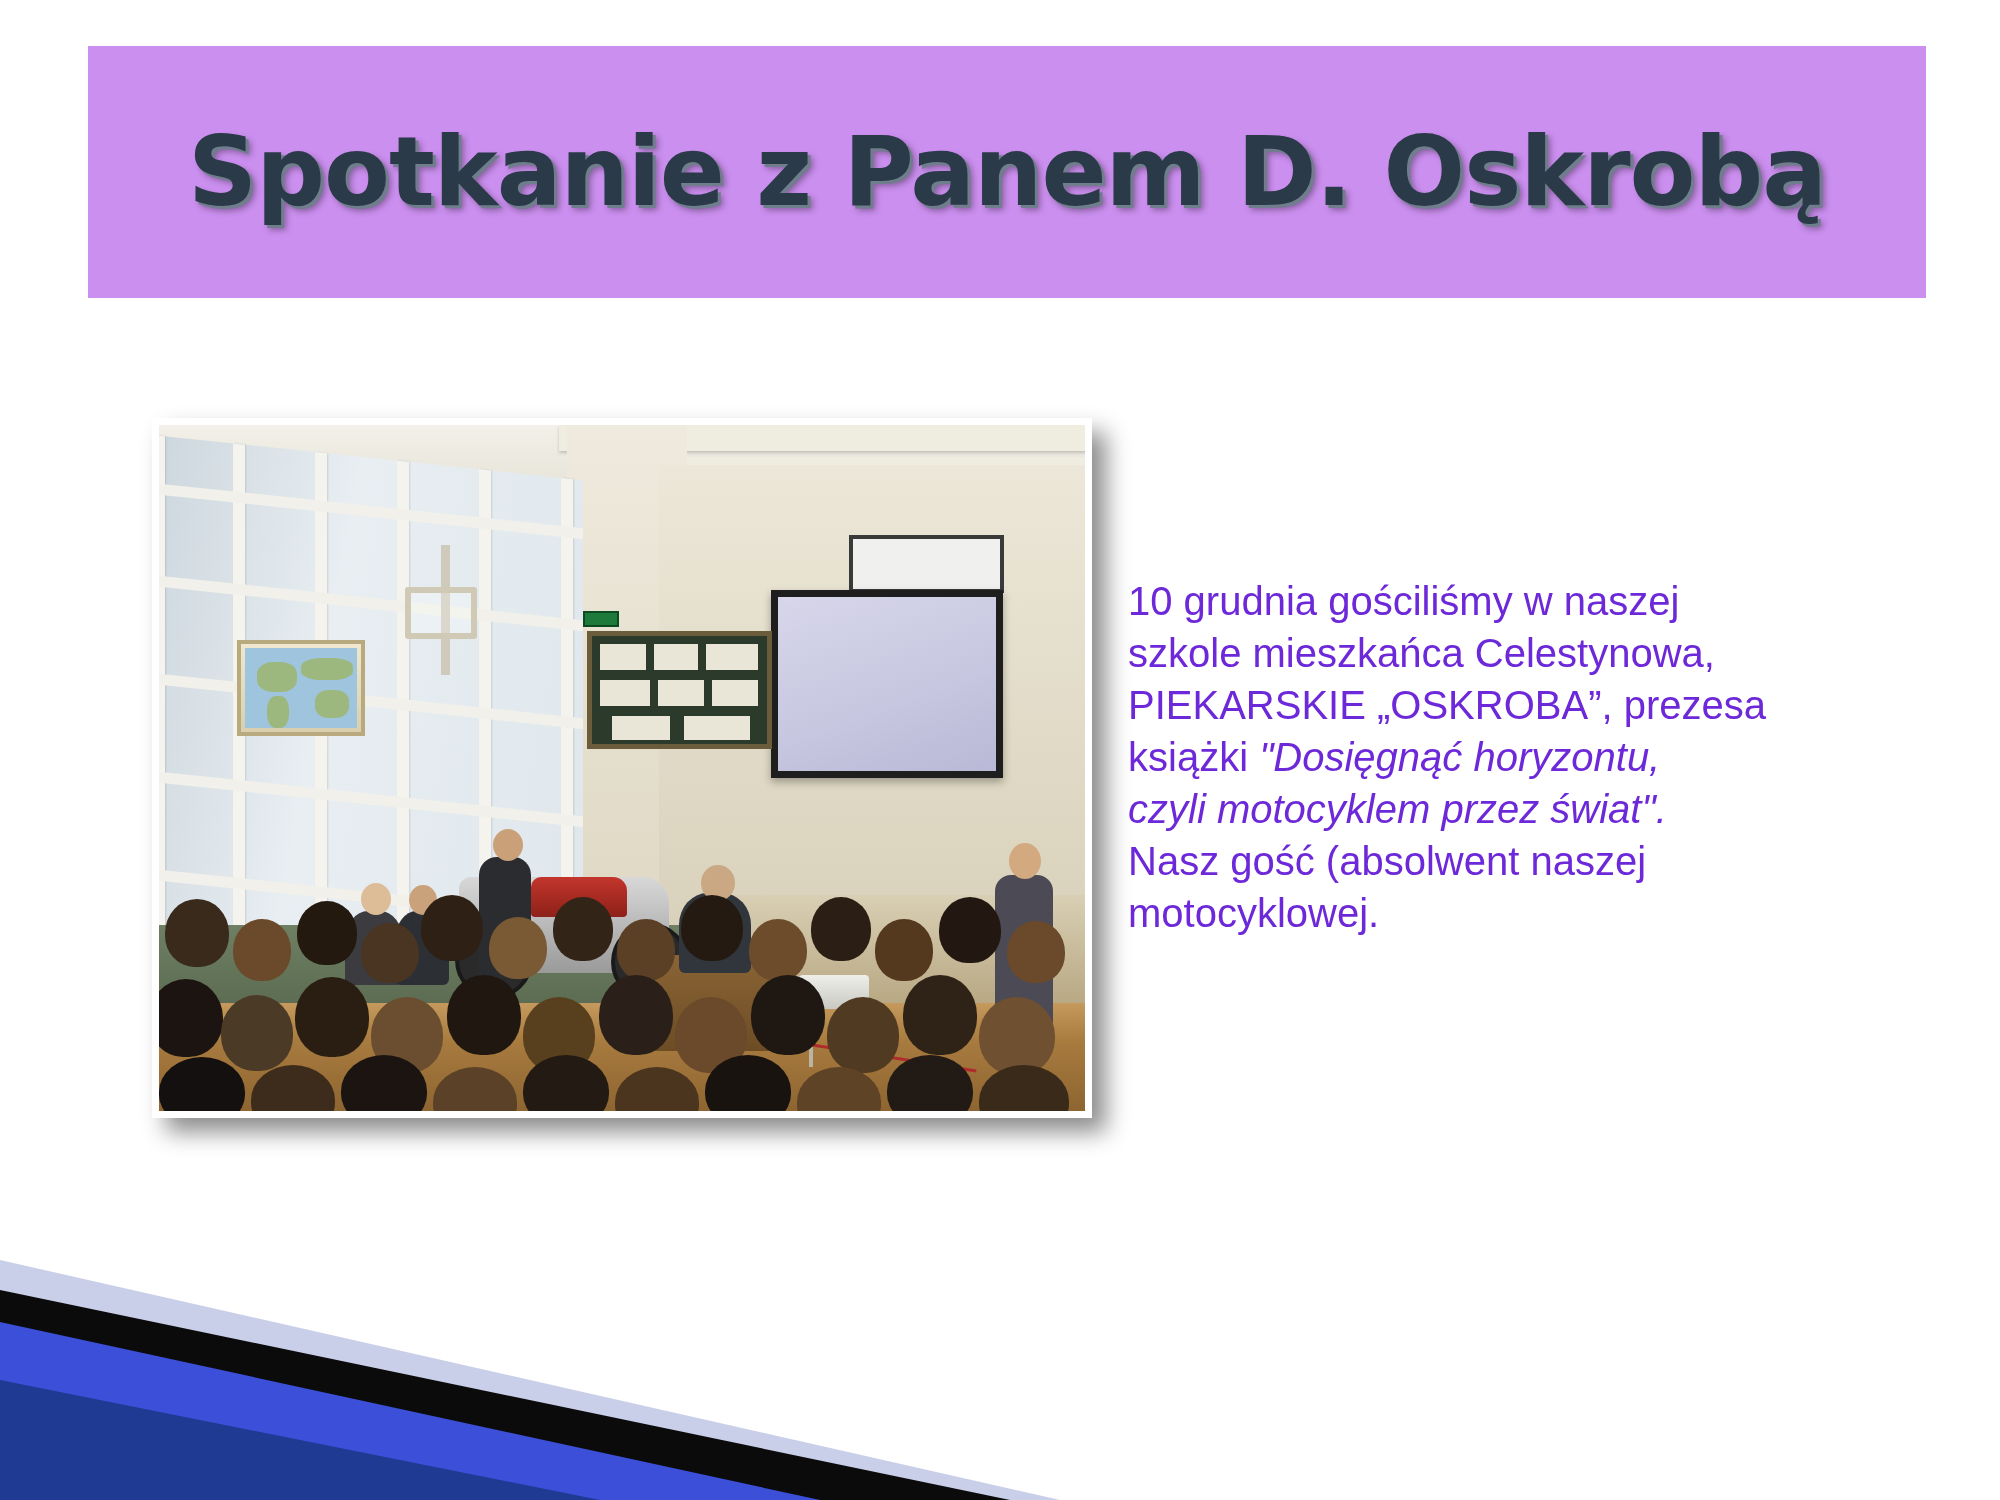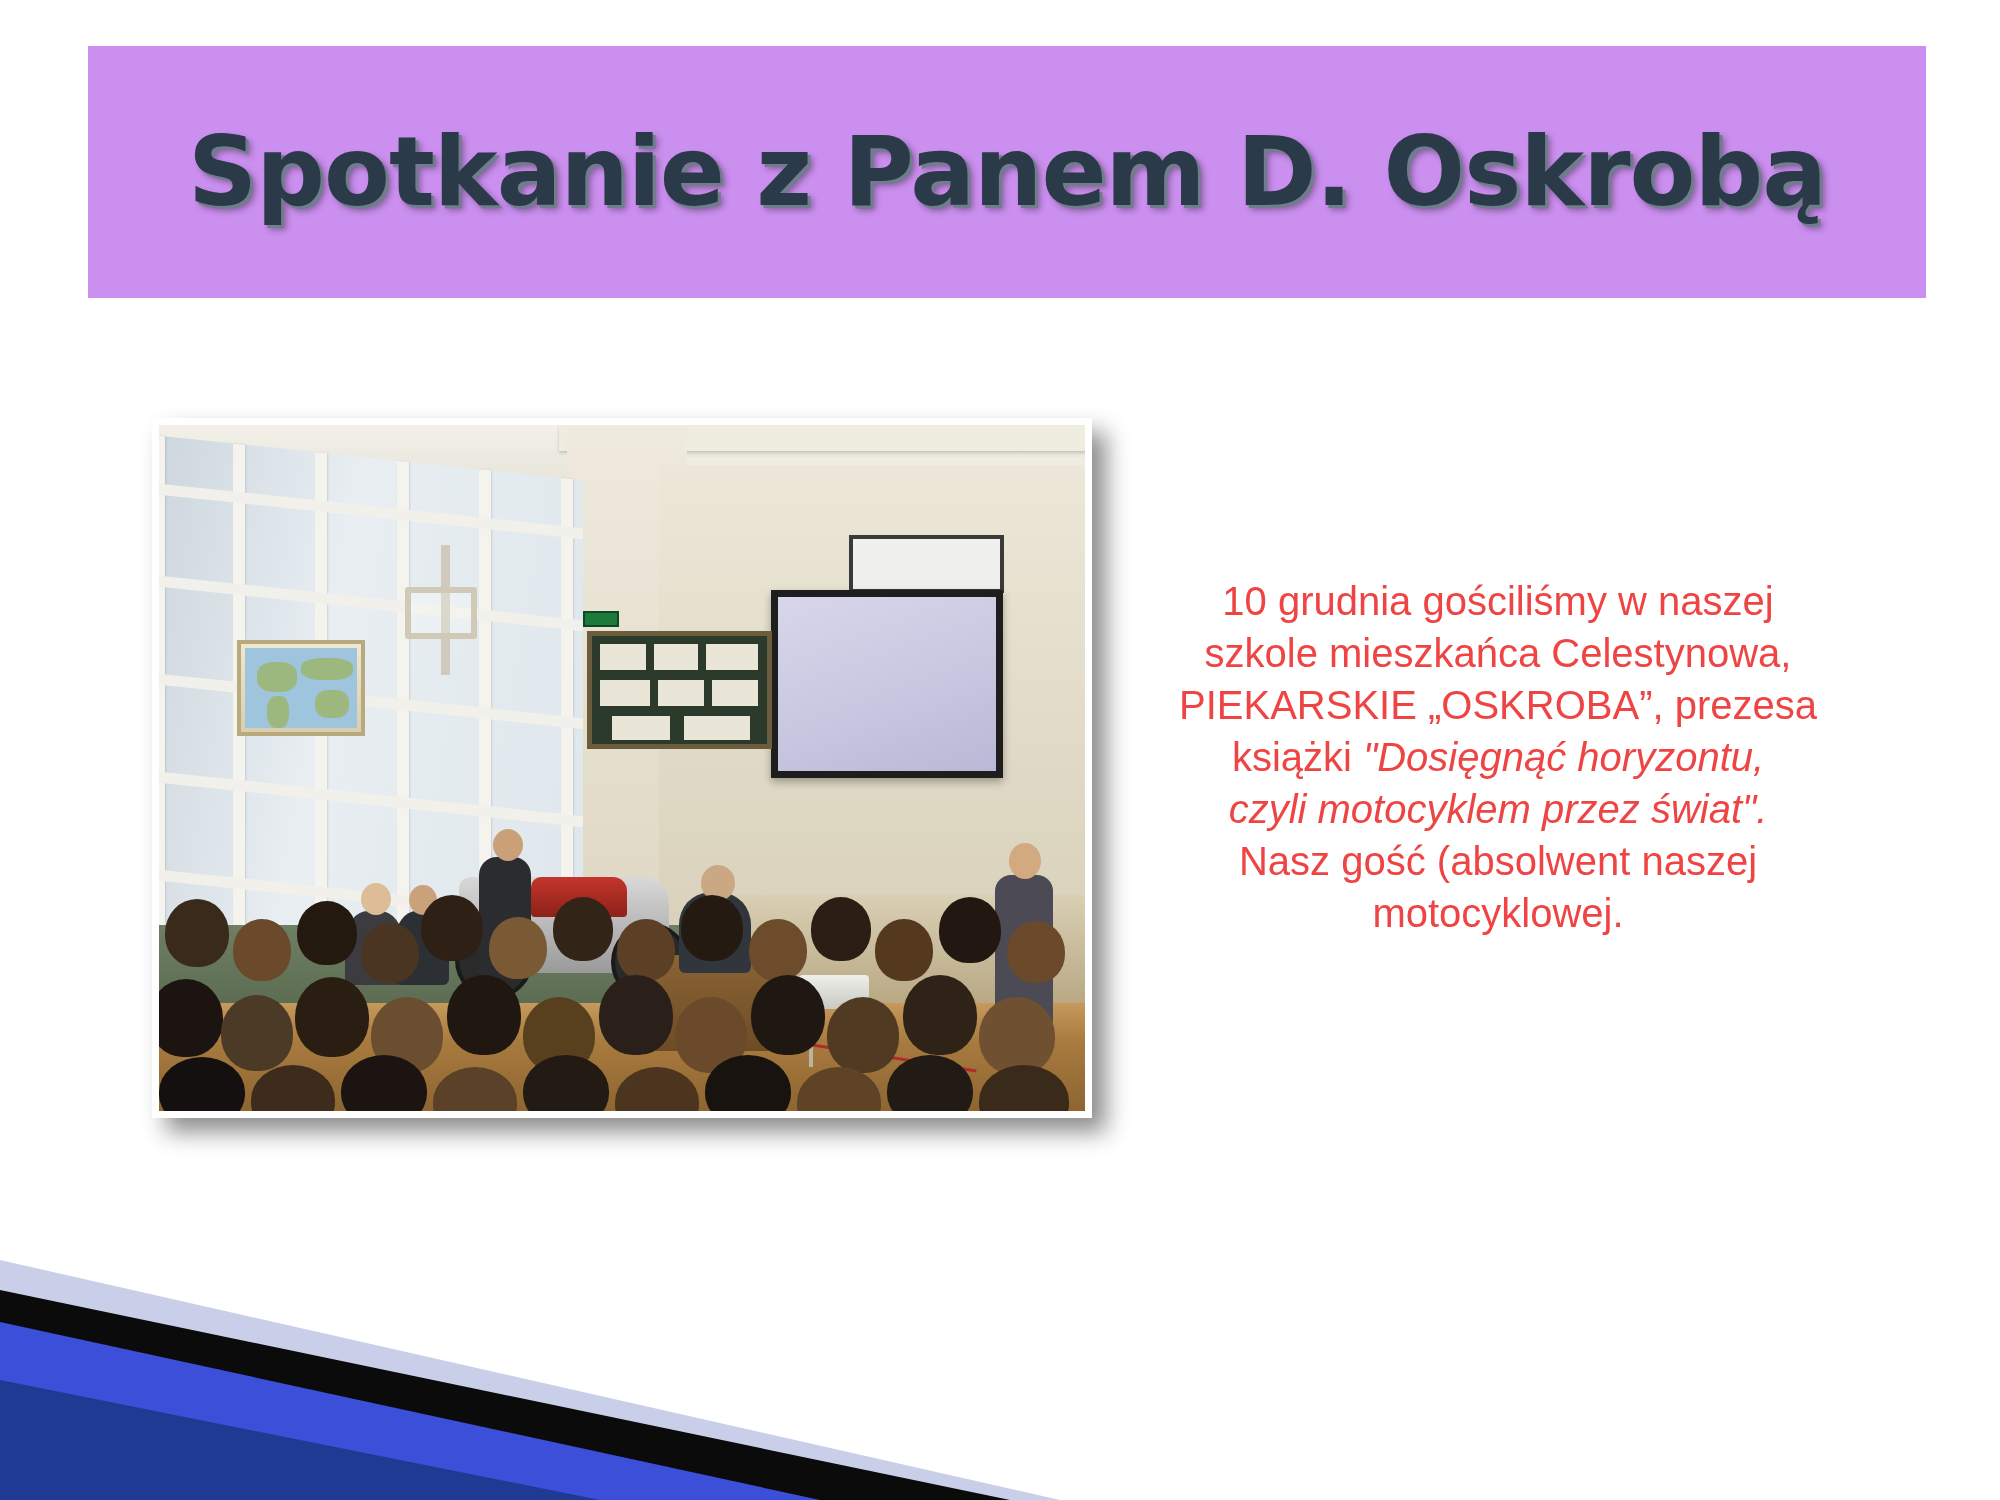--- a/index.html
+++ b/index.html
@@ -194,25 +194,24 @@
   .p-kidhead {
     position: absolute; border-radius: 50% 50% 46% 46%;
   }
 
   
   .body-text {
     position: absolute;
     left: 1128px;
     top: 575px;
     width: 740px;
-    text-align: center;
     font-family: "Liberation Sans", sans-serif;
     font-size: 40px;
     line-height: 1.30;
-    color: #ef4444;
+    color: #6d28d9;
   }
   .body-text em { font-style: italic; }
 
   
   .corner {
     position: absolute;
     left: 0;
     bottom: 0;
     width: 1060px;
     height: 240px;

